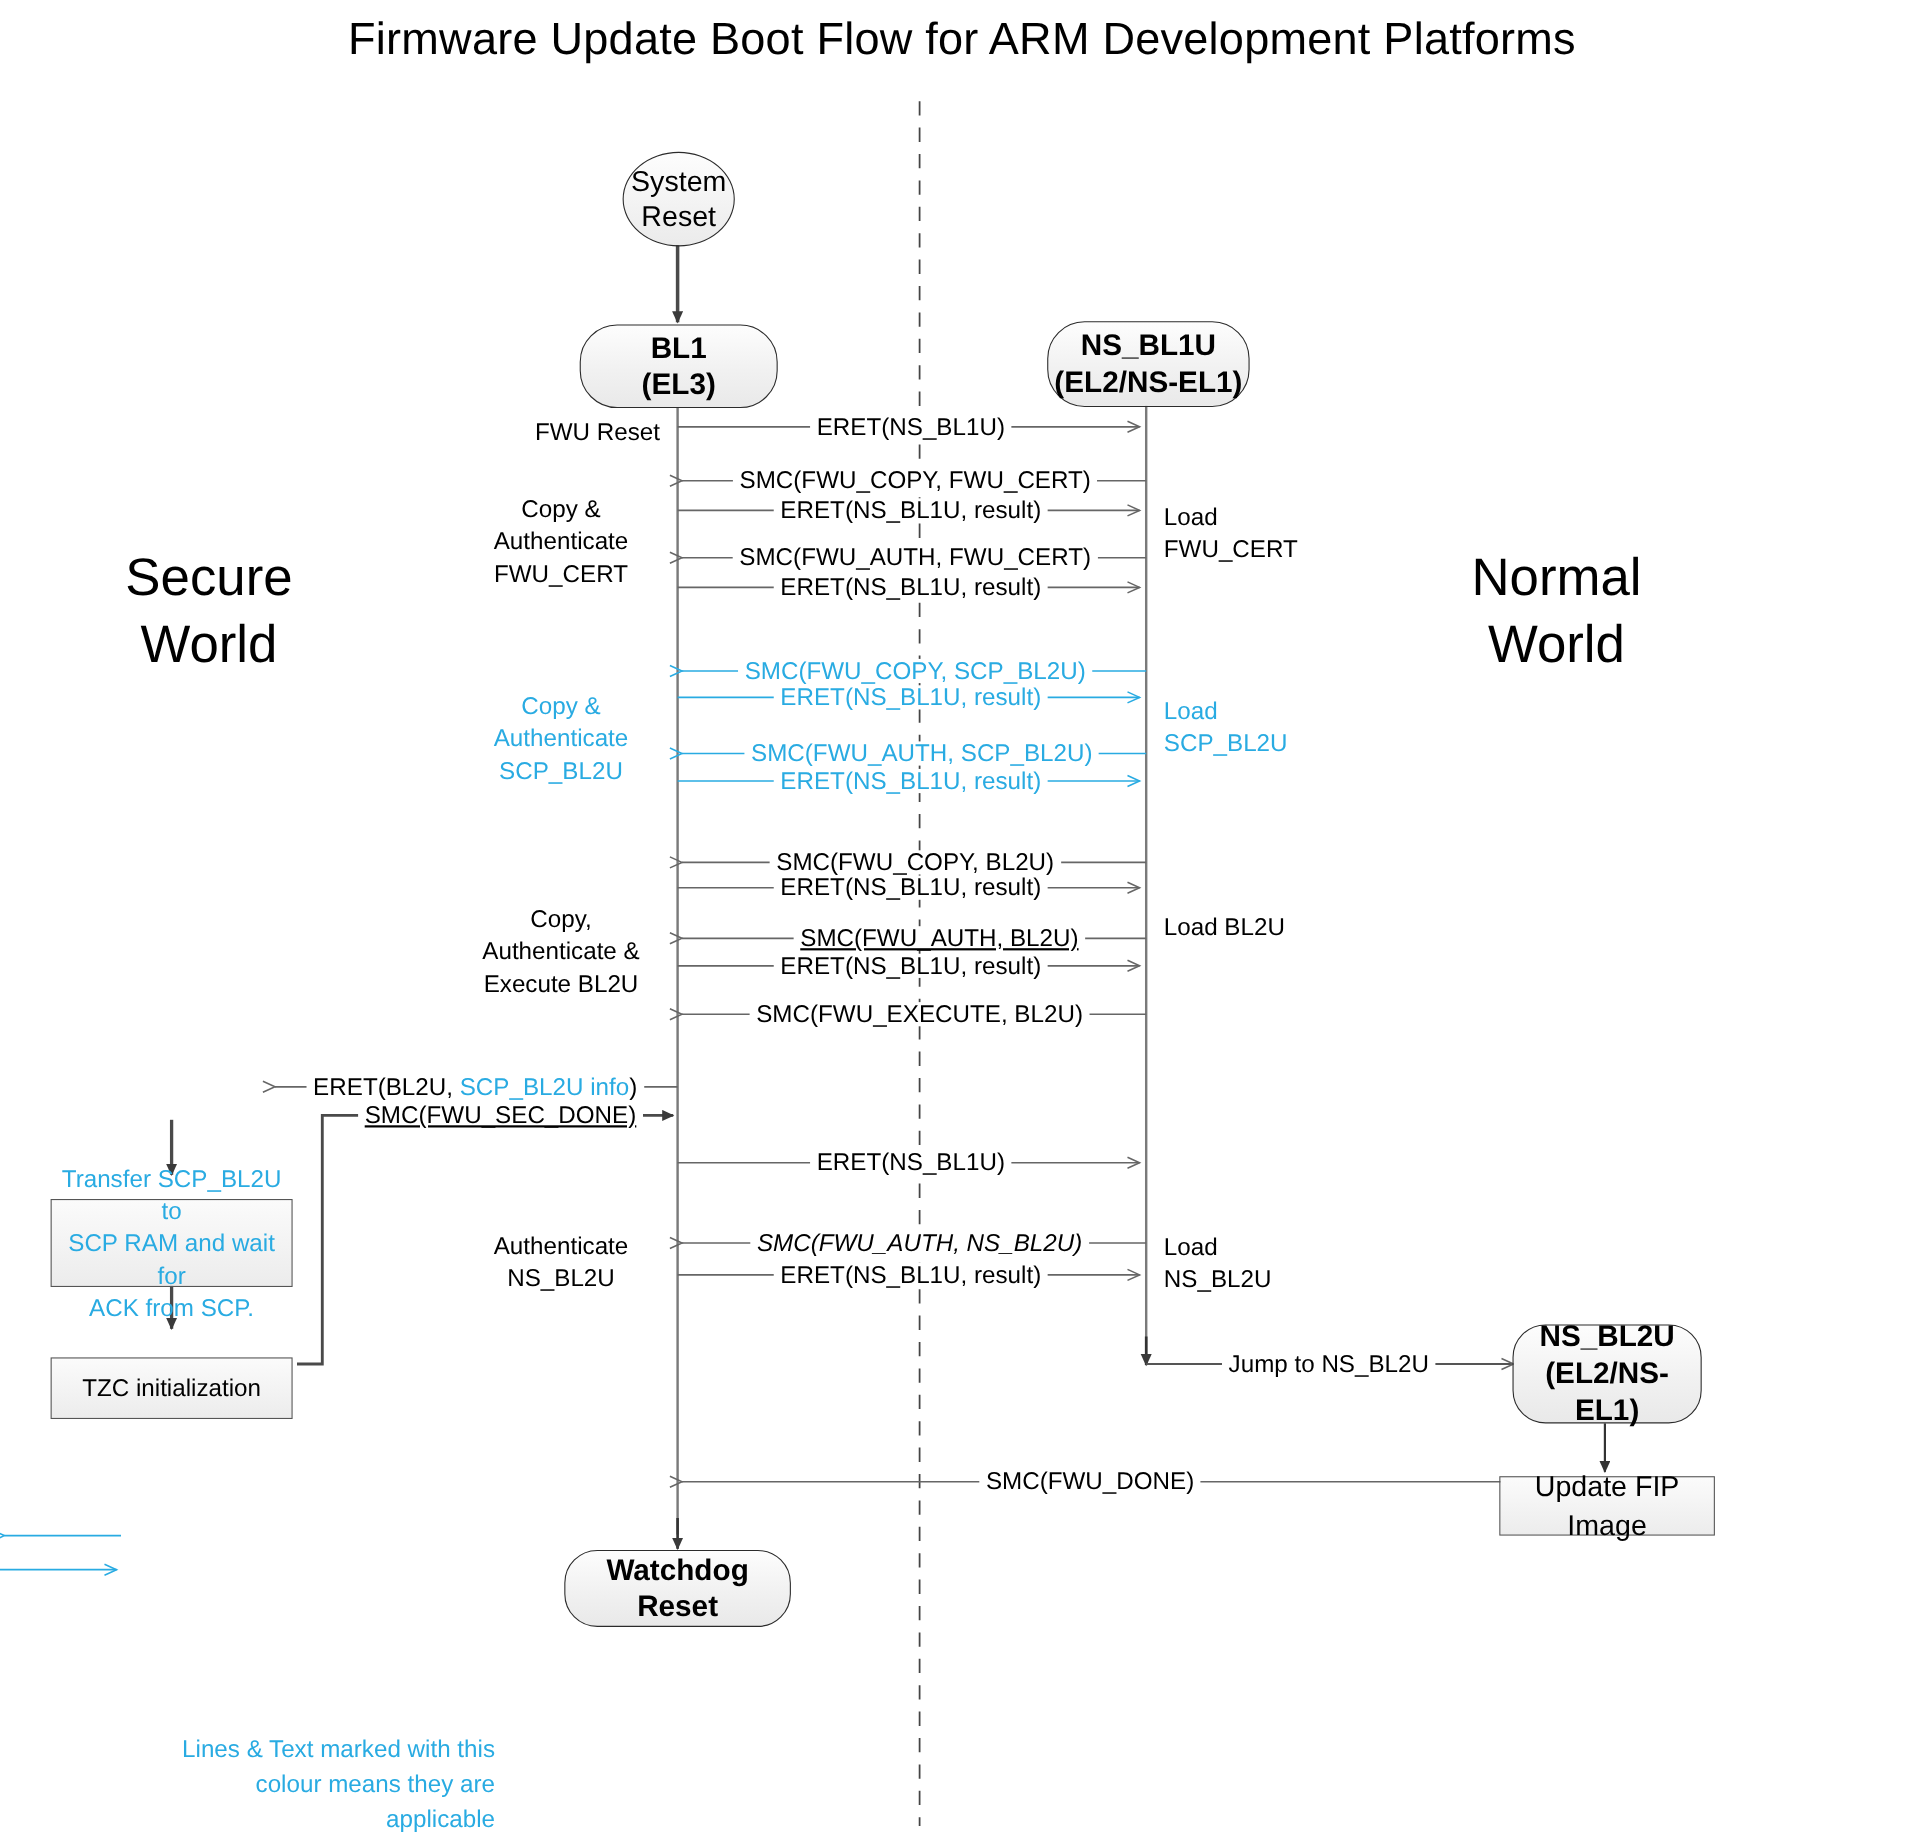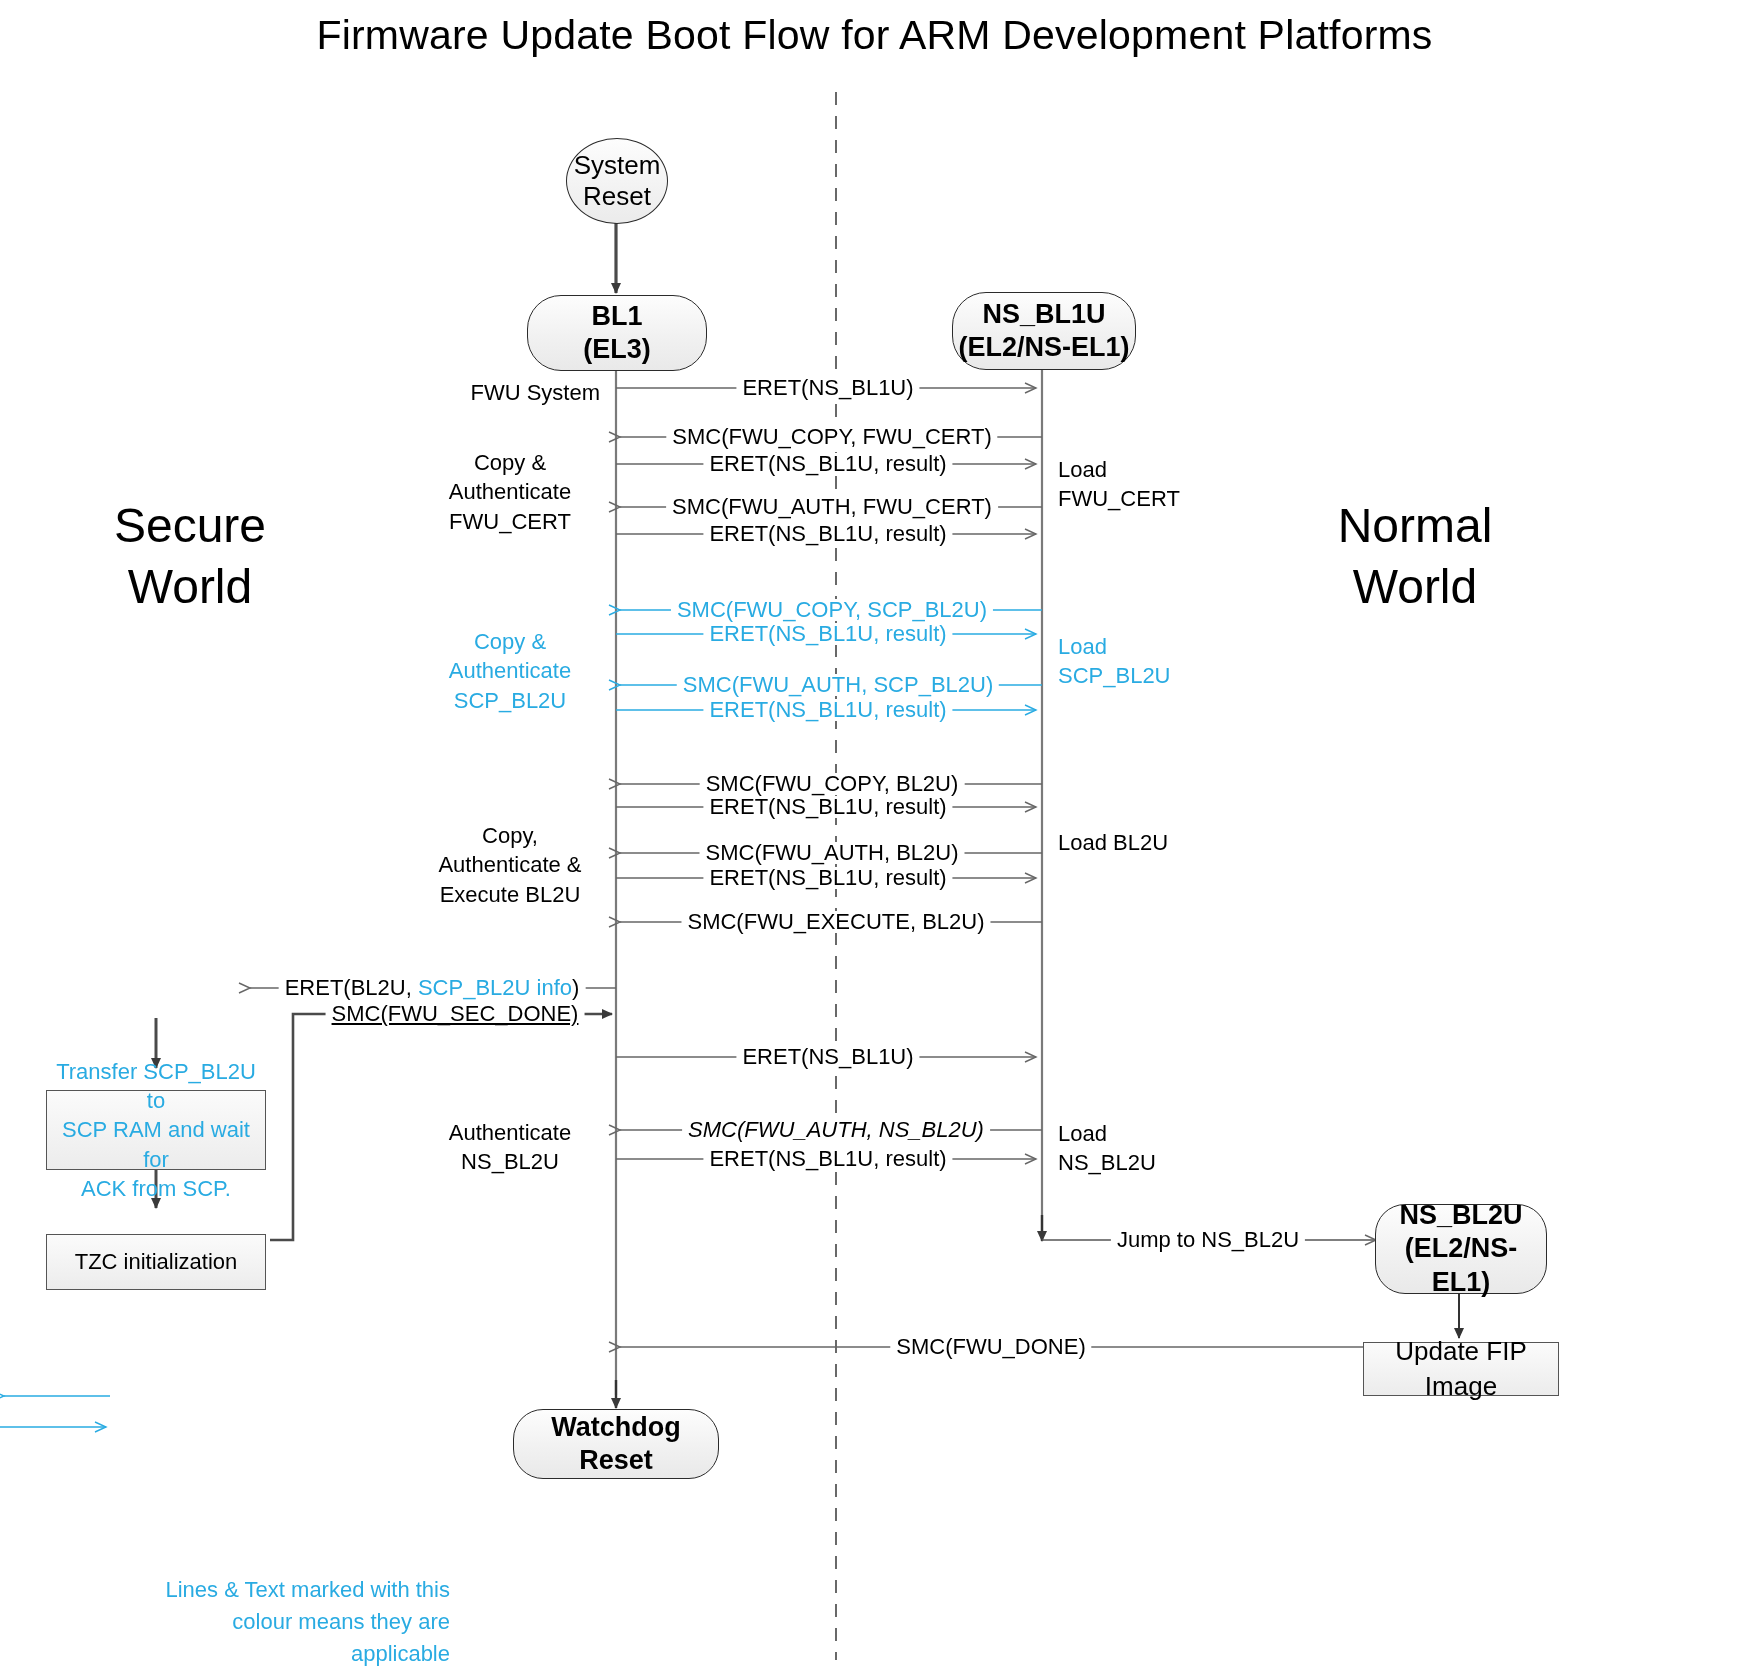--- a/index.html
+++ b/index.html
@@ -232,21 +232,21 @@
   <div class="pill small-radius" style="left:513px; top:1409px; width:206px; height:70px; font-size:27px;">Watchdog Reset</div>
 
   <div class="rect cyan-text" style="left:46px; top:1068px; width:220px; height:80px;">Transfer SCP_BL2U to
 SCP RAM and wait for
 ACK from SCP.</div>
 
   <div class="rect" style="left:46px; top:1212px; width:220px; height:56px;">TZC initialization</div>
 
   <div class="rect" style="left:1363px; top:1320px; width:196px; height:54px; font-size:26px;">Update FIP Image</div>
 
-  <div class="note" style="left:430px; top:378px; width:170px; text-align:right;">FWU System</div>
+  <div class="note" style="left:430px; top:378px; width:170px; text-align:right;">FWU Reset</div>
   <div class="note" style="left:420px; top:448px; width:180px;">Copy &amp;
 Authenticate
 FWU_CERT</div>
   <div class="note cyan" style="left:420px; top:627px; width:180px;">Copy &amp;
 Authenticate
 SCP_BL2U</div>
   <div class="note" style="left:410px; top:821px; width:200px;">Copy,
 Authenticate &amp;
 Execute BL2U</div>
   <div class="note" style="left:420px; top:1118px; width:180px;">Authenticate
@@ -267,21 +267,21 @@
   <div class="msg-label" style="left:832px; top:507px;">SMC(FWU_AUTH, FWU_CERT)</div>
   <div class="msg-label" style="left:828px; top:534px;">ERET(NS_BL1U, result)</div>
 
   <div class="msg-label cyan" style="left:832px; top:610px;">SMC(FWU_COPY, SCP_BL2U)</div>
   <div class="msg-label cyan" style="left:828px; top:634px;">ERET(NS_BL1U, result)</div>
   <div class="msg-label cyan" style="left:838px; top:685px;">SMC(FWU_AUTH, SCP_BL2U)</div>
   <div class="msg-label cyan" style="left:828px; top:710px;">ERET(NS_BL1U, result)</div>
 
   <div class="msg-label" style="left:832px; top:784px;">SMC(FWU_COPY, BL2U)</div>
   <div class="msg-label" style="left:828px; top:807px;">ERET(NS_BL1U, result)</div>
-  <div class="msg-label" style="left:832px; top:853px;">SMC(FWU_AUTH, BL2U)</div>
+  <div class="msg-label" style="left:854px; top:853px;text-decoration:underline;">SMC(FWU_AUTH, BL2U)</div>
   <div class="msg-label" style="left:828px; top:878px;">ERET(NS_BL1U, result)</div>
   <div class="msg-label" style="left:836px; top:922px;">SMC(FWU_EXECUTE, BL2U)</div>
 
   <div class="msg-label" style="left:828px; top:1057px;">ERET(NS_BL1U)</div>
   <div class="msg-label" style="left:836px; top:1130px;font-style:italic;">SMC(FWU_AUTH, NS_BL2U)</div>
   <div class="msg-label" style="left:828px; top:1159px;">ERET(NS_BL1U, result)</div>
 
   <div class="msg-label" style="left:1208px; top:1240px;">Jump to NS_BL2U</div>
   <div class="msg-label" style="left:991px; top:1347px;">SMC(FWU_DONE)</div>
 

